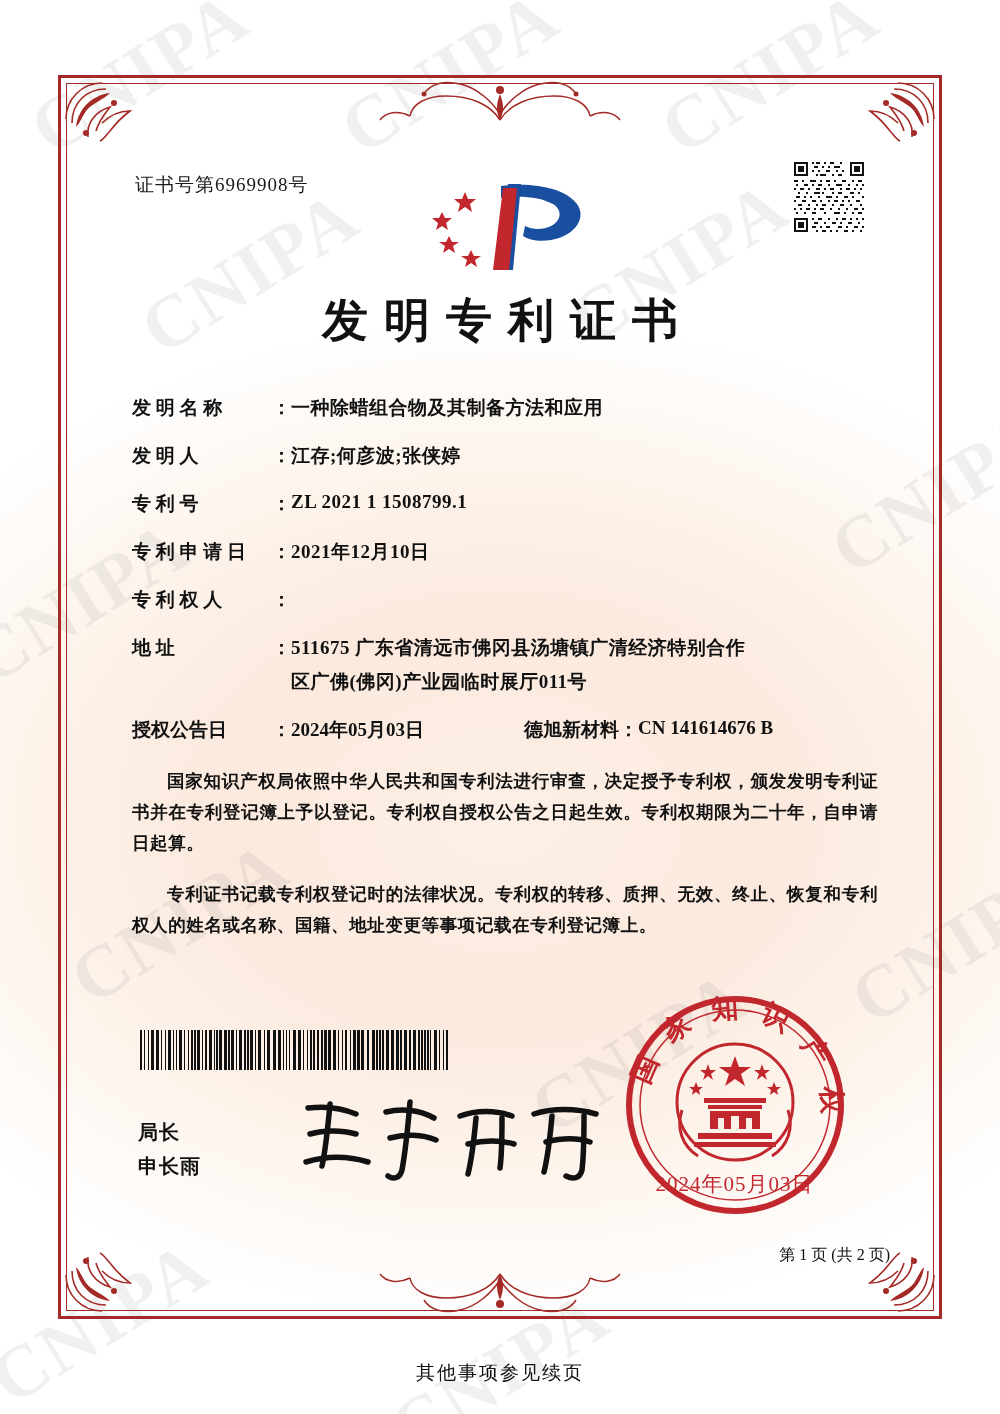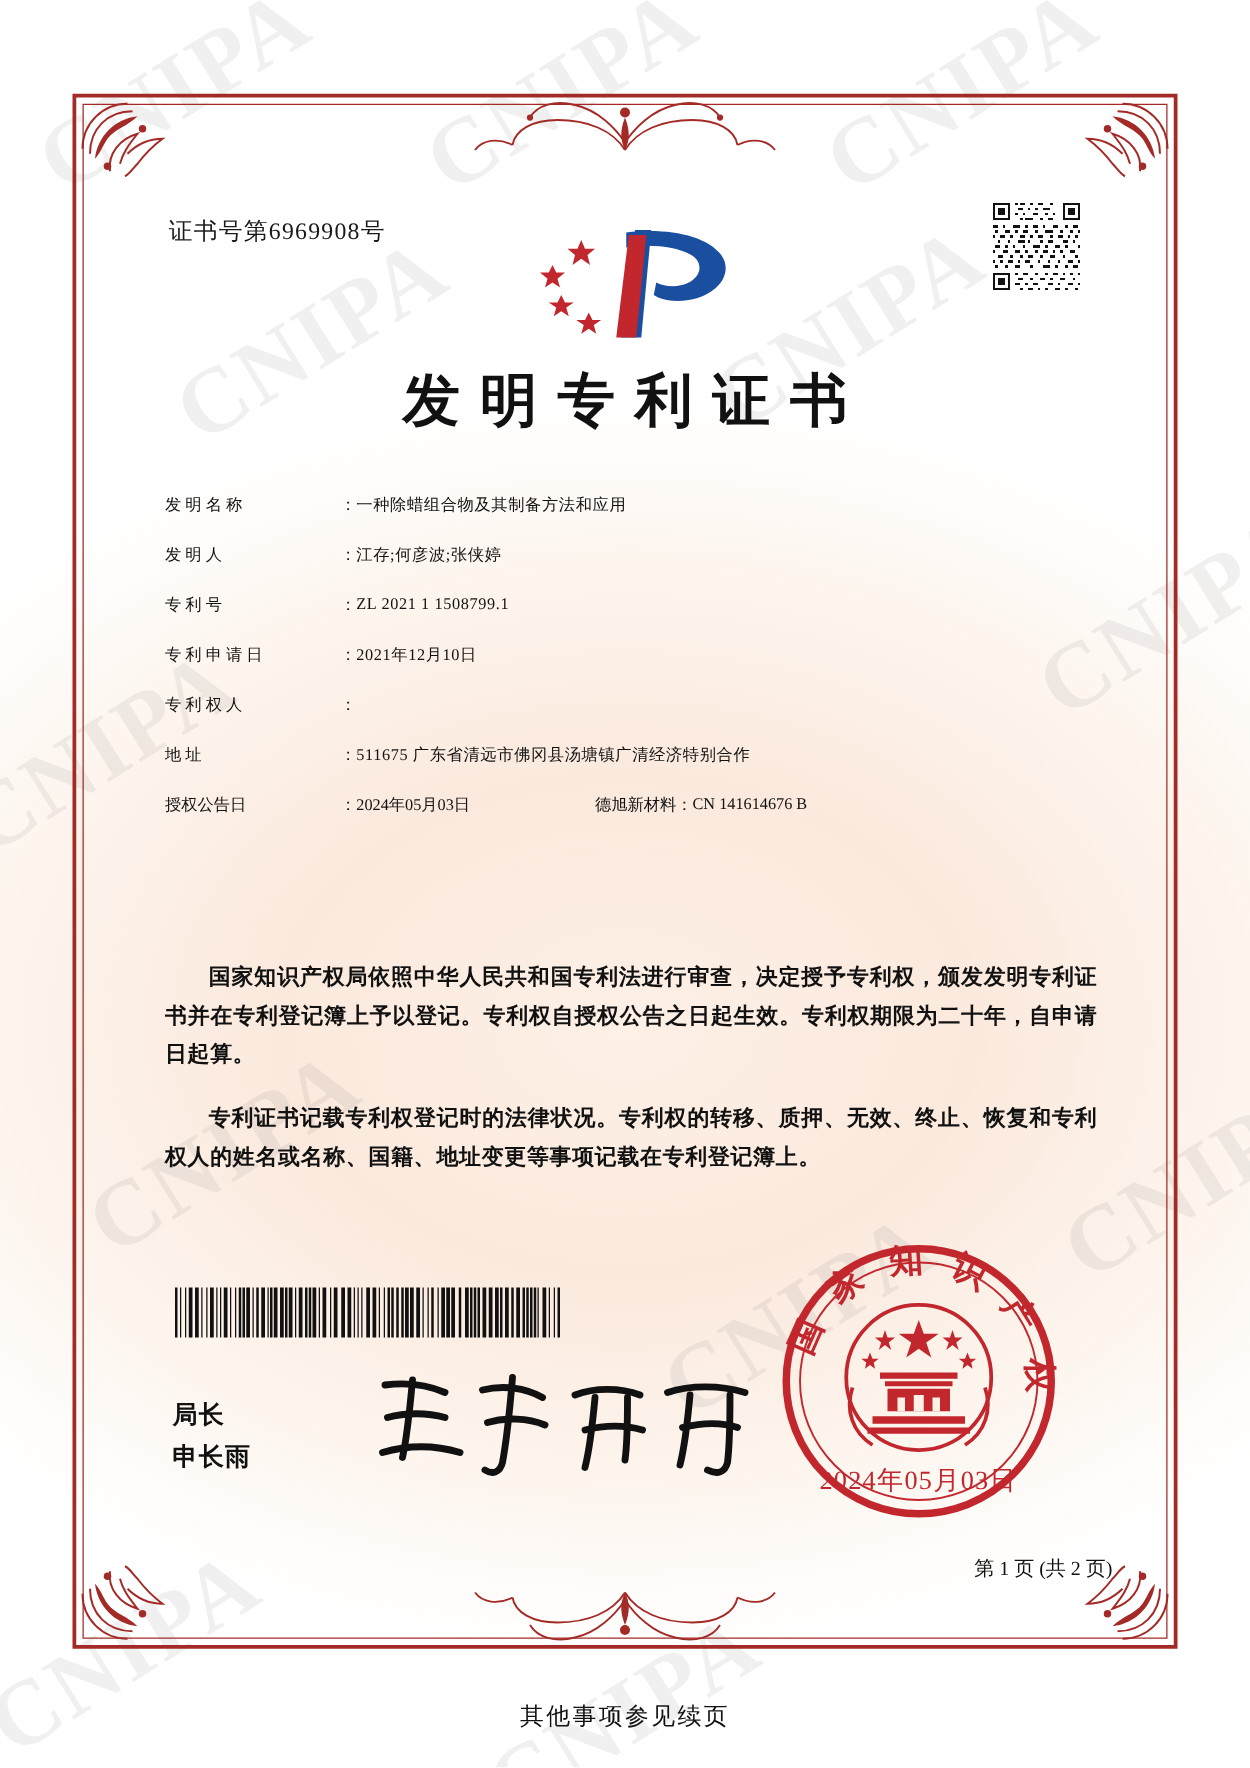--- a/index.html
+++ b/index.html
@@ -126,22 +126,23 @@
     text-indent: 16px;
     color: #111;
   }
 
   .fields {
     position: absolute;
     left: 22px;
     right: 10px;
     top: 245px;
     font-family: "Liberation Serif", "DejaVu Serif", serif;
-    font-size: 13px;
+    font-size: 19px;
     color: #111;
+    font-weight: bold;
   }
   .field-row {
     display: flex;
     align-items: flex-start;
     margin-bottom: 22px;
   }
   .field-label {
     flex: 0 0 auto;
     width: 140px;
     letter-spacing: 0px;
@@ -567,20 +568,21 @@
       <div class="field-row">
         <span class="field-label">专 利 权 人</span>
         <span class="field-sep">：</span>
       </div>
 
       <div class="field-row">
         <span class="field-label">地            址</span>
         <span class="field-sep">：</span>
         <span class="field-value">
           <span>511675 广东省清远市佛冈县汤塘镇广清经济特别合作</span>
+          <span class="line2">区广佛(佛冈)产业园临时展厅011号</span>
         </span>
       </div>
 
       <div class="row-inline">
         <span class="field-label">授权公告日</span>
         <span class="field-sep">：</span>
         <span>2024年05月03日</span>
         <span class="pubno-label">德旭新材料</span>
         <span>：</span>
         <span>CN 141614676 B</span>

